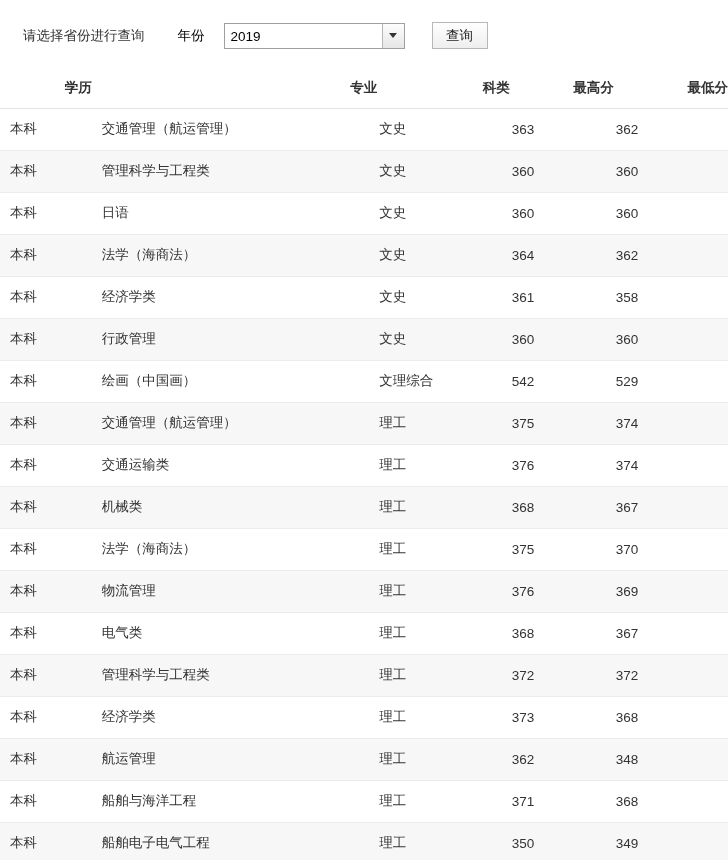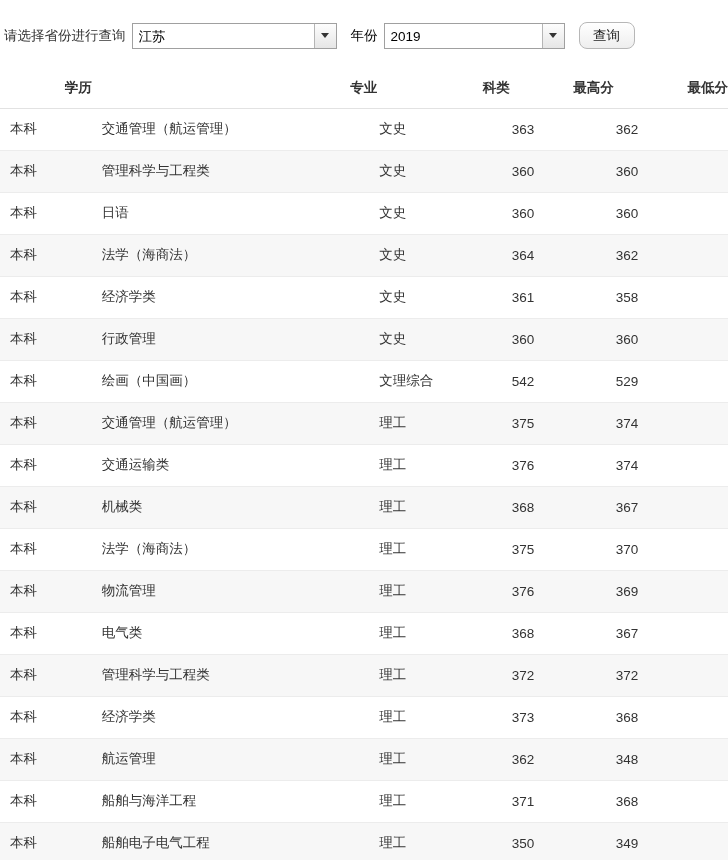--- a/index.html
+++ b/index.html
@@ -14,21 +14,22 @@
     font-size: 13px;
     color: #333333;
     overflow: hidden;
   }
 
   
   .query-bar {
     display: flex;
     align-items: center;
     padding: 22px 0 20px 4px;
-    gap: 0;
+    gap: 13px;
+    margin-left: 19px;
   }
   .query-label {
     font-size: 13.5px;
     color: #333;
     margin-right: 6px;
     white-space: nowrap;
   }
   .select-wrap {
     position: relative;
     display: inline-block;
@@ -78,21 +79,21 @@
   .query-btn {
     margin-left: 14px;
     width: 56px;
     height: 27px;
     border: 1px solid #b7b7b7;
     background: linear-gradient(#ffffff, #eeeeee);
     font-family: "Liberation Sans", sans-serif;
     font-size: 13.5px;
     color: #222;
     cursor: pointer;
-    border-radius: 8px;
+    border-radius: 0;
   }
 
   
   table.score-table {
     width: 100%;
     border-collapse: collapse;
     table-layout: fixed;
   }
   table.score-table th {
     text-align: right;
@@ -122,28 +123,20 @@
   .c-type  { width: 128px; padding-left: 2px !important; }
   .c-max   { width: 100px; padding-left: 2px !important; }
   .c-min   { width: 110px; padding-left: 2px !important; }
 </style>
 </head>
 <body>
 
 <div class="query-bar">
   <span class="query-label">请选择省份进行查询</span>
 
-  <span class="select-wrap">
-    <select class="sel province">
-      <option>江苏</option>
-    </select>
-    <span class="sel-arrow">
-        <span></span>
-      </span>
-  </span>
 
   <span class="year-label">年份</span>
 
   <span class="select-wrap">
     <select class="sel year">
       <option>2019</option>
     </select>
     <span class="sel-arrow">
         <span></span>
       </span>

